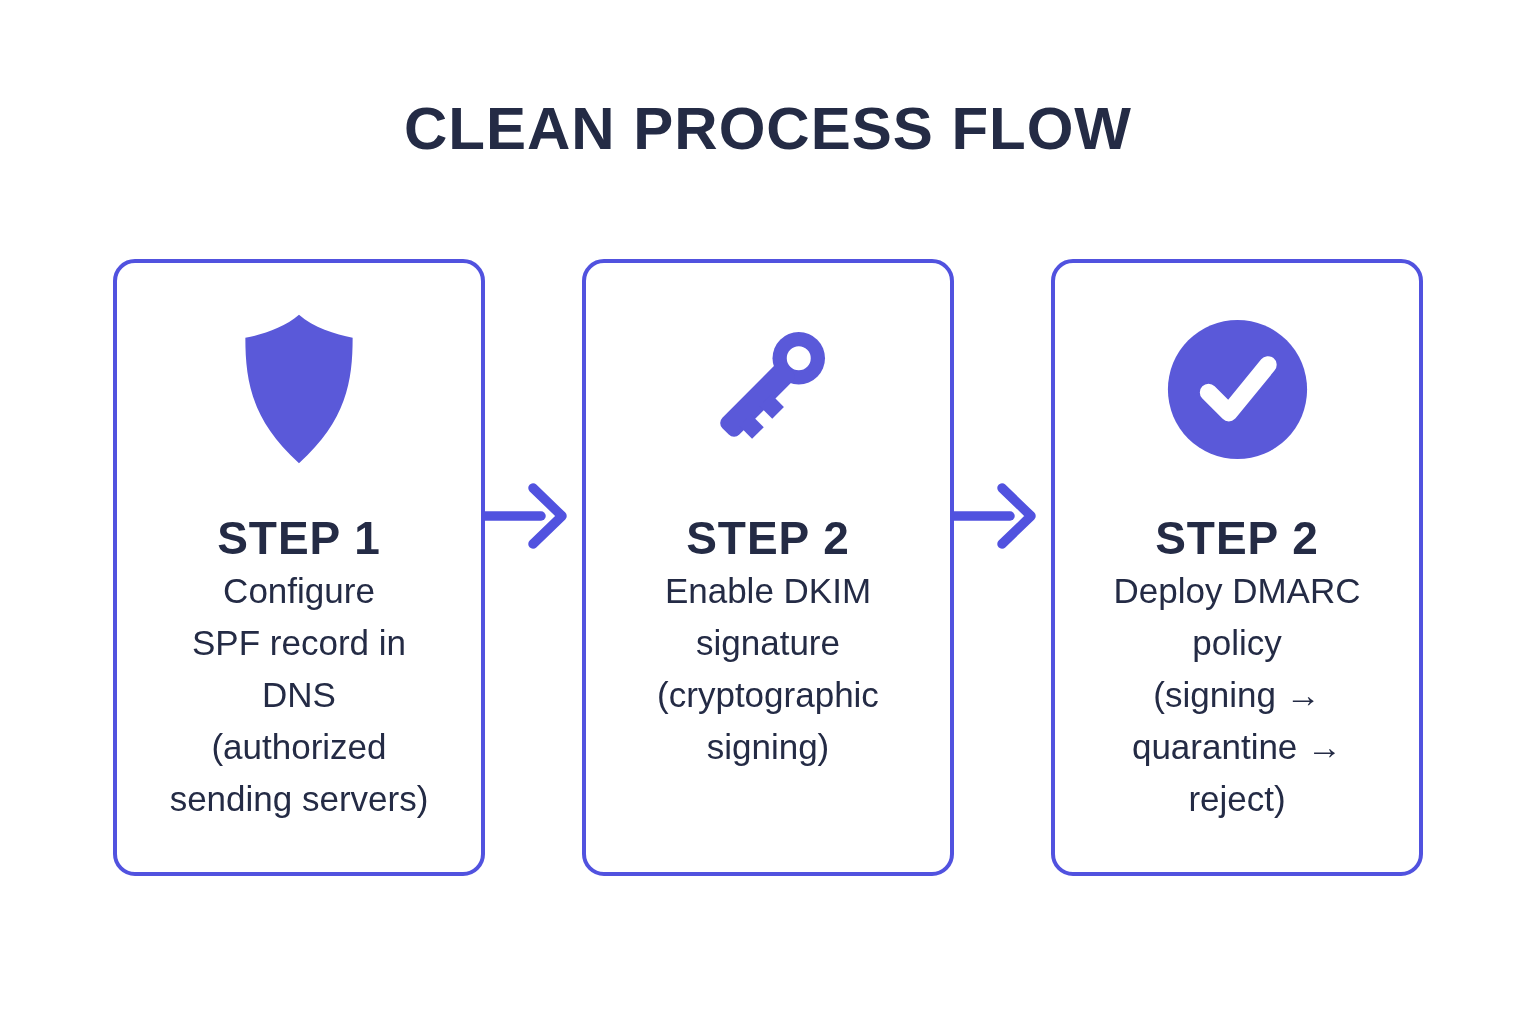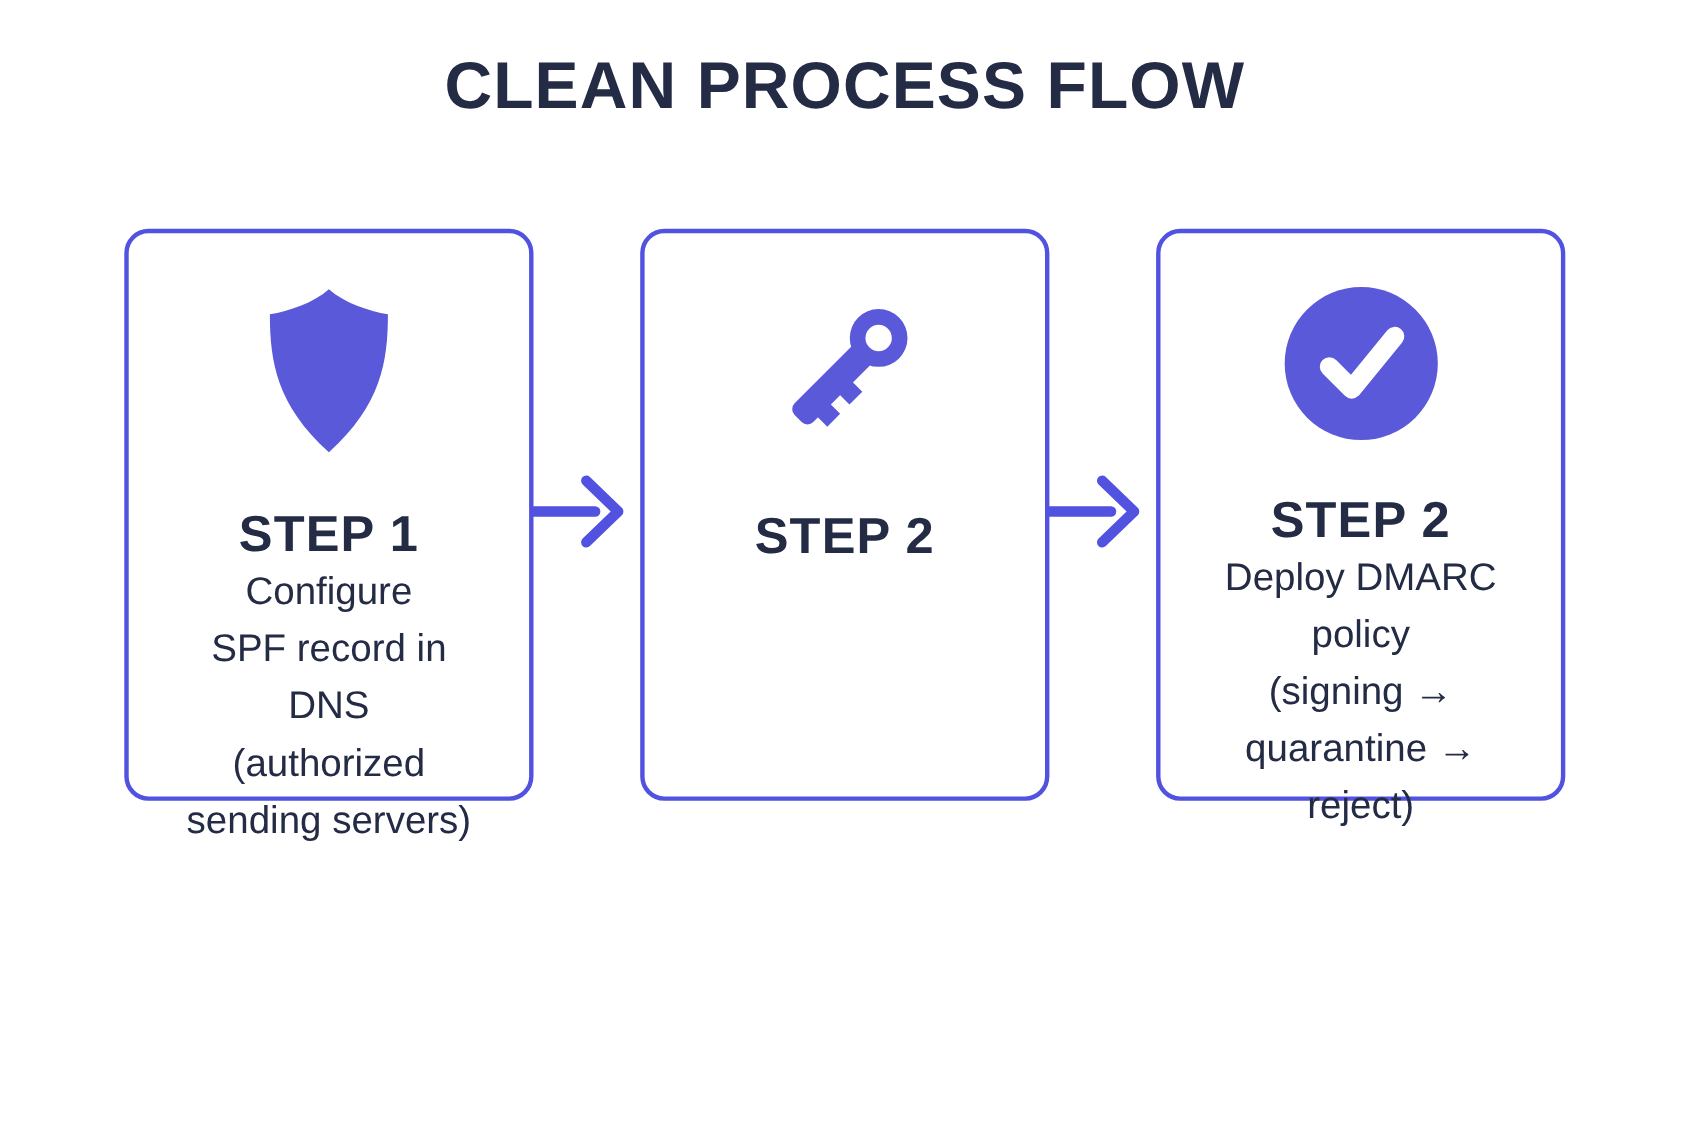--- a/index.html
+++ b/index.html
@@ -8,38 +8,38 @@
     --text:#242b45;
     --bg:#ffffff;
   }
   *{box-sizing:border-box;margin:0;padding:0;}
   html,body{width:1536px;height:1024px;background:var(--bg);overflow:hidden;}
   body{font-family:"Liberation Sans","DejaVu Sans",sans-serif;color:var(--text);}
 
   .page{width:1536px;height:1024px;position:relative;background:var(--bg);}
 
   .title{
-    margin-top:43px;
+    margin-top:94px;
     text-align:center;
     font-size:60px;
     font-weight:bold;
     letter-spacing:1px;
     color:var(--text);
   }
 
   .steps-row{
     margin:96px auto 0 auto;
     width:1310px;
     display:flex;
     align-items:stretch;
   }
 
   .step-card{
     width:372px;
-    height:520px;
+    height:617px;
     background:var(--bg);
     border:4px solid var(--accent);
     border-radius:22px;
     display:flex;
     flex-direction:column;
     align-items:center;
     flex:0 0 auto;
   }
 
   .icon-wrap{
@@ -121,20 +121,24 @@
           <g transform="rotate(45 50 50)" fill="var(--icon-fill)">
             <circle cx="50" cy="21" r="17.5"></circle>
             <rect x="42" y="30" width="16" height="60" rx="5"></rect>
             <rect x="54" y="51" width="12" height="11"></rect>
             <rect x="54" y="70" width="12" height="11"></rect>
             <circle cx="50" cy="21" r="8" fill="#ffffff"></circle>
           </g>
         </svg>
       </div>
       <div class="step-label">STEP 2</div>
+      <div class="step-desc">Enable DKIM
+signature
+(cryptographic
+signing)</div>
     </div>
 
     <div class="connector">
       <svg width="88" height="70" viewBox="0 0 88 70" aria-hidden="true">
         <g stroke="var(--accent)" stroke-width="9.5" fill="none" stroke-linecap="round" stroke-linejoin="round">
           <line x1="1" y1="35" x2="58" y2="35"></line>
           <polyline points="50,7 79,35 50,63"></polyline>
         </g>
       </svg>
     </div>

